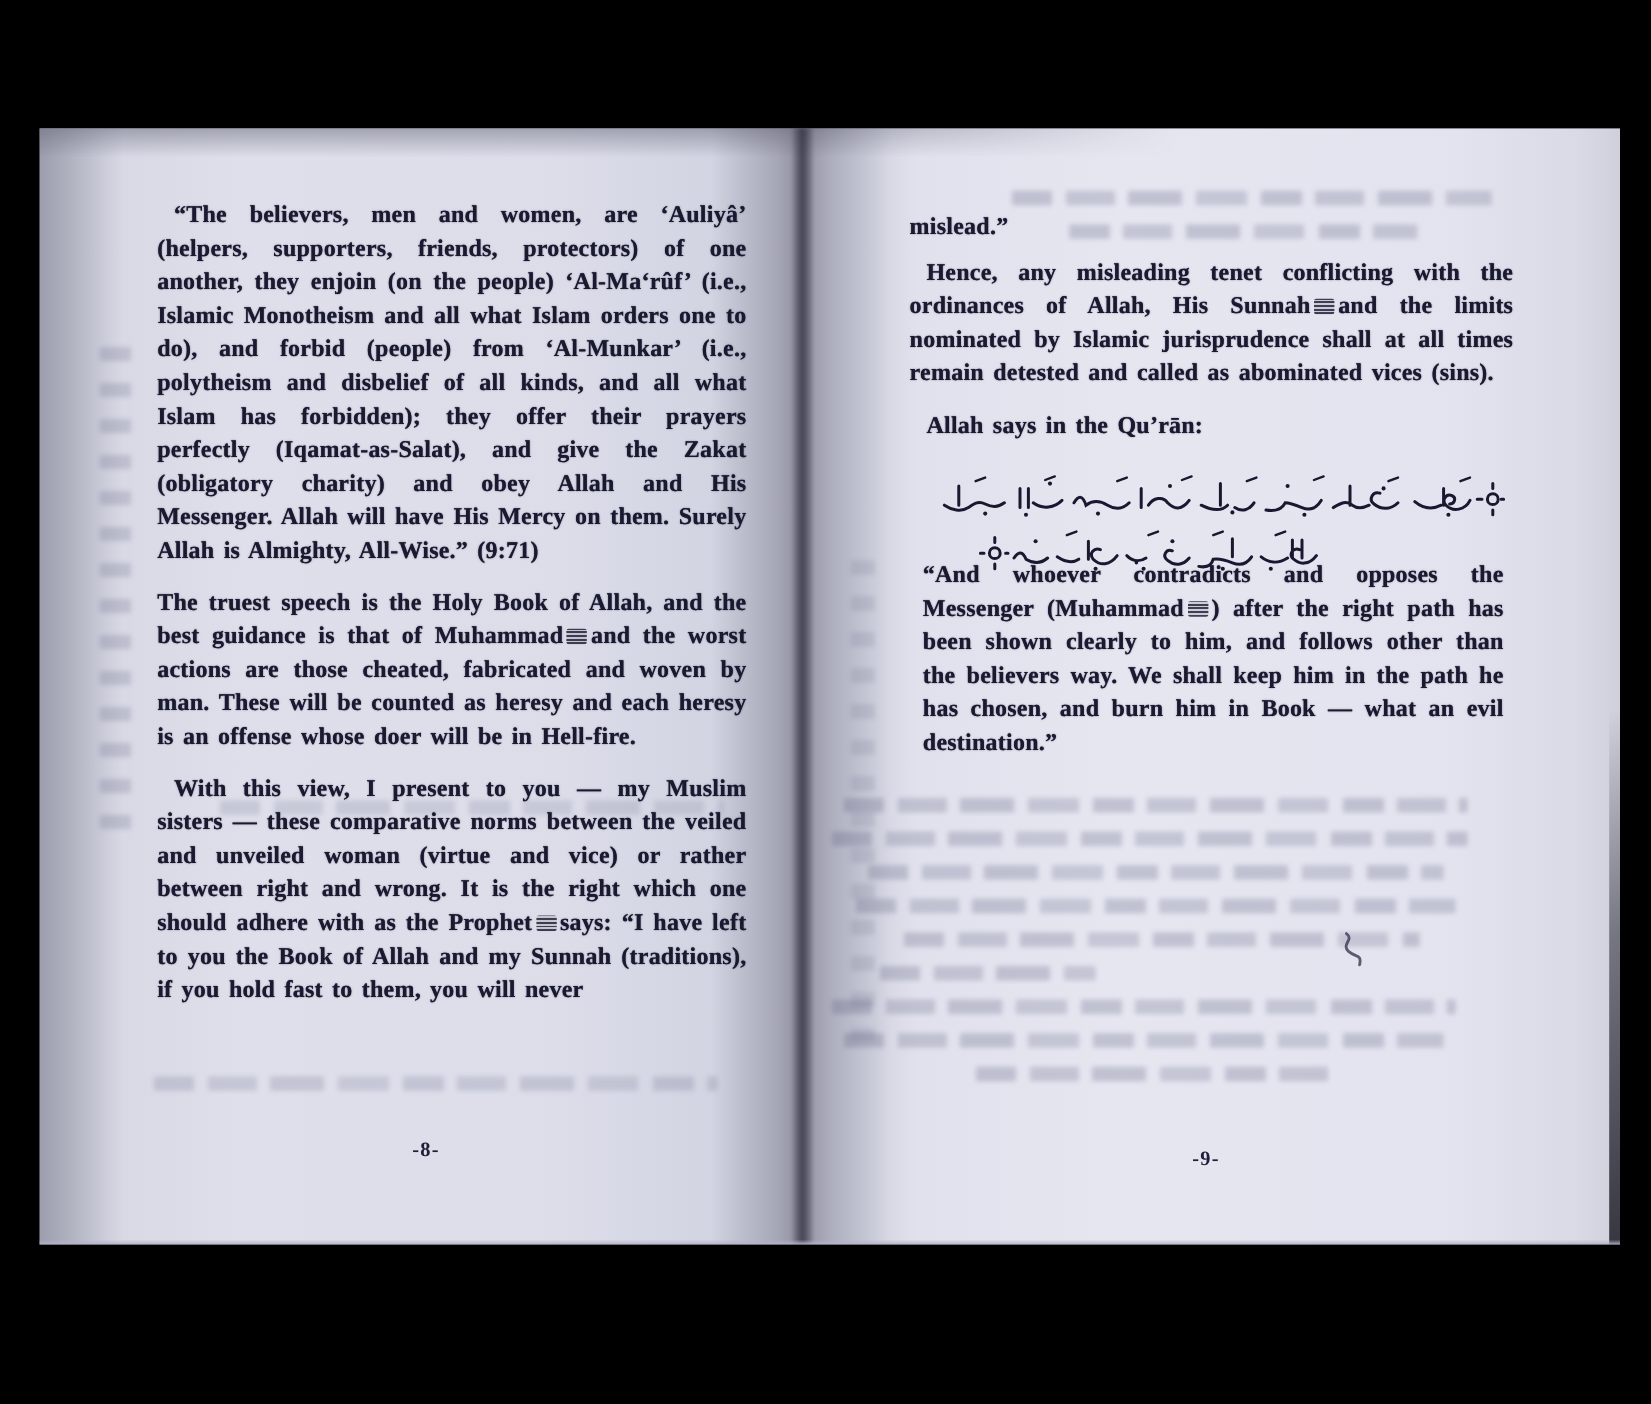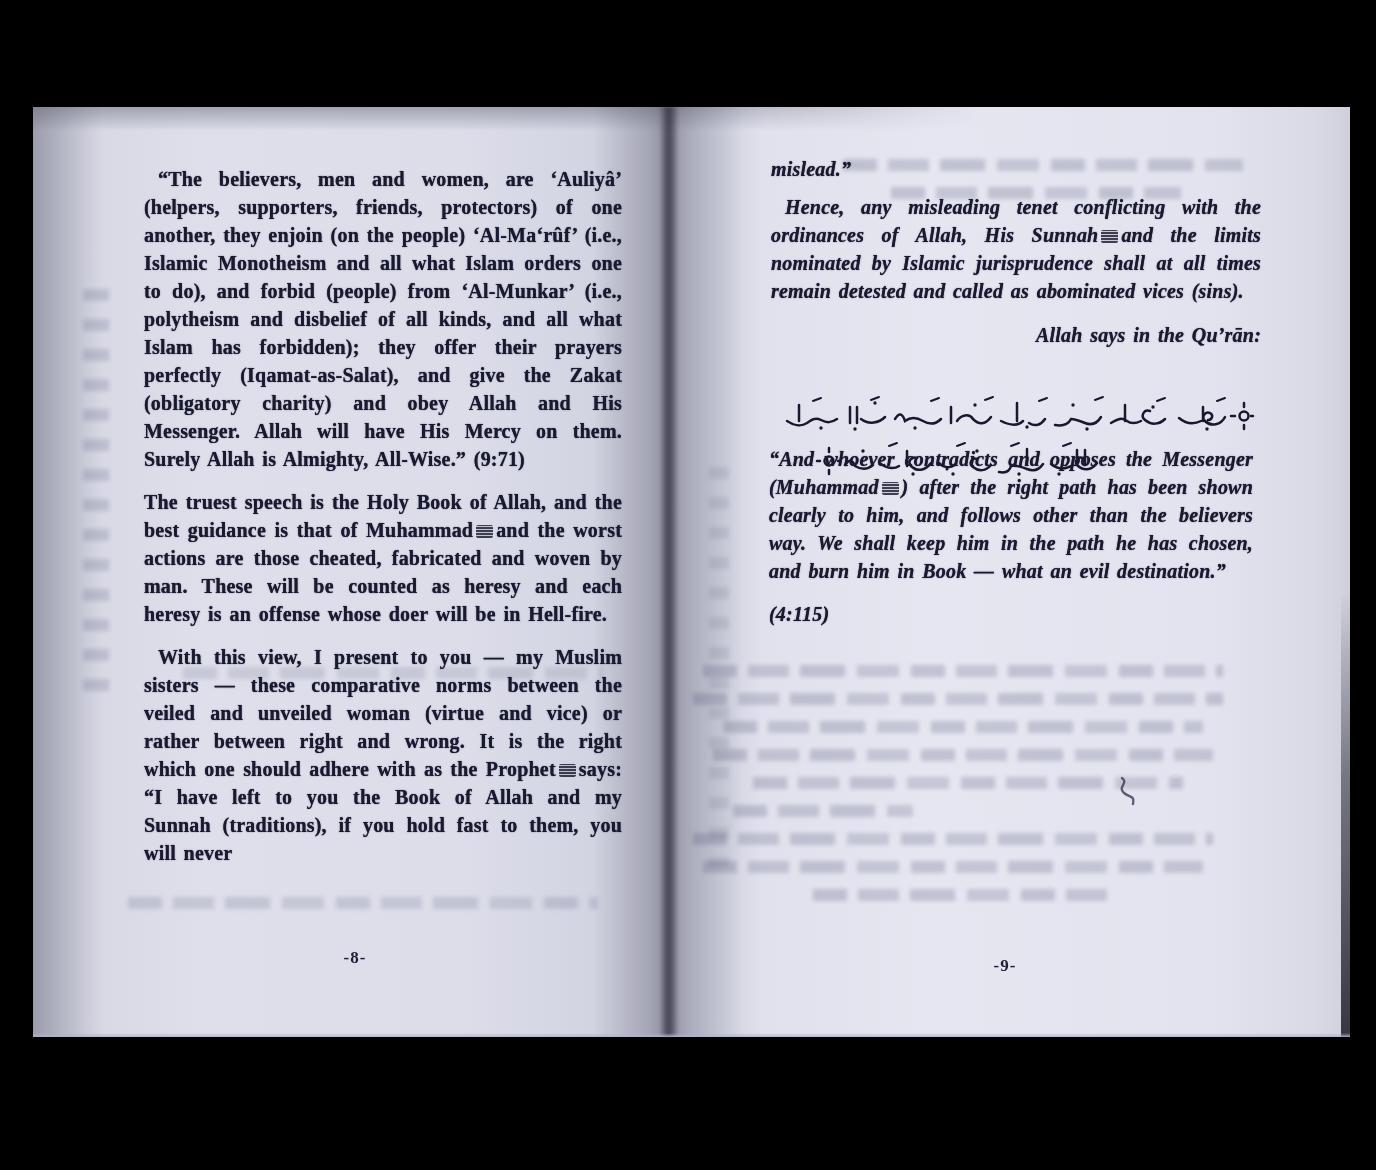--- a/index.html
+++ b/index.html
@@ -23,22 +23,22 @@
   .gutter-soft{position:absolute;left:560px;top:0;width:150px;height:100%;
     background:linear-gradient(90deg,rgba(60,60,80,0),rgba(60,60,80,.28) 48%,rgba(60,60,80,0));}
   .gutter-core{position:absolute;left:626px;top:0;width:20px;height:100%;
     background:linear-gradient(90deg,rgba(28,28,44,0),rgba(28,28,44,.62) 45%,rgba(28,28,44,.55) 60%,rgba(28,28,44,0));
     filter:blur(1px);}
   
   .page-text{position:absolute;color:#191930;font-weight:700;font-size:20px;line-height:28px;
     letter-spacing:.2px;word-spacing:2.5px;text-align:justify;
     text-shadow:0 0 .7px rgba(24,24,54,.9),0 0 2.2px rgba(24,24,54,.22);filter:blur(.3px);}
   .col-left{left:95px;top:58px;width:494px;}
-  .col-right{left:722px;top:48px;width:506px;font-style:italic;}
-  .para{margin:0 0 15px 16px;}
+  .col-right{left:722px;top:68px;width:506px;}
+  .para{margin:0 0 15px 3px;}
   .indent{text-indent:14px;}
   .quote-block{margin-left:14px;margin-right:8px;}
   .verse-ref{text-align:left;}
   .pbuh{display:inline-block;width:17px;height:13px;margin:0 3px;vertical-align:-1px;
     border-radius:2px;opacity:.82;filter:blur(.45px);
     background:repeating-linear-gradient(0deg,#1a1a30 0 1.6px,rgba(26,26,48,.15) 1.6px 3.1px);}
   .page-number{position:absolute;color:#20203a;font-weight:700;font-size:17px;
     letter-spacing:1px;width:100px;text-align:center;filter:blur(.3px);}
   .pn-left{left:272px;top:841px;}
   .pn-right{left:922px;top:849px;}
@@ -99,23 +99,22 @@
     <div class="page-text col-left">
       <p class="para indent"><span>“The believers, men and women, are ‘Auliyâ’ (helpers, supporters, friends, protectors) of one another, they enjoin (on the people) ‘Al-Ma‘rûf’ (i.e., Islamic Monotheism and all what Islam orders one to do), and forbid (people) from ‘Al-Munkar’ (i.e., polytheism and disbelief of all kinds, and all what Islam has forbidden); they offer their prayers perfectly (Iqamat-as-Salat), and give the Zakat (obligatory charity) and obey Allah and His Messenger. Allah will have His Mercy on them. Surely Allah is Almighty, All-Wise.” (9:71)</span></p>
       <p class="para"><span>The truest speech is the Holy Book of Allah, and the best guidance is that of Muhammad</span><span class="pbuh" title="ﷺ"></span><span>and the worst actions are those cheated, fabricated and woven by man. These will be counted as heresy and each heresy is an offense whose doer will be in Hell-fire.</span></p>
       <p class="para indent"><span>With this view, I present to you — my Muslim sisters — these comparative norms between the veiled and unveiled woman (virtue and vice) or rather between right and wrong. It is the right which one should adhere with as the Prophet</span><span class="pbuh" title="ﷺ"></span><span>says: “I have left to you the Book of Allah and my Sunnah (traditions), if you hold fast to them, you will never</span></p>
     </div>
     <div class="page-number pn-left">-8-</div>
 
     <div class="page-text col-right">
       <p class="para" style="margin-bottom:10px;text-align:left;"><span>mislead.”</span></p>
       <p class="para" style="margin-bottom:16px;"><span class="indent" style="display:inline;"></span><span style="padding-left:14px;">Hence, any misleading tenet conflicting with the ordinances of Allah, His Sunnah</span><span class="pbuh" title="ﷺ"></span><span>and the limits nominated by Islamic jurisprudence shall at all times remain detested and called as abominated vices (sins).</span></p>
-      <p class="para" style="text-align:right;text-indent:14px;margin-bottom:96px;"><span>Allah says in the Qu’rān:</span></p>
+      <p class="para" style="text-align:left;text-indent:14px;margin-bottom:96px;"><span>Allah says in the Qu’rān:</span></p>
       <p class="para quote-block"><span>“And whoever contradicts and opposes the Messenger (Muhammad</span><span class="pbuh" title="ﷺ"></span><span>) after the right path has been shown clearly to him, and follows other than the believers way. We shall keep him in the path he has chosen, and burn him in Book — what an evil destination.”</span></p>
-      <p class="para quote-block verse-ref">(4:115)</p>
     </div>
 
     <span class="arabic ar1" title="﴾ وَمَن يُشَاقِقِ الرَّسُولَ مِنْ بَعْدِ مَا تَبَيَّنَ لَهُ الْهُدَىٰ وَيَتَّبِعْ غَيْرَ سَبِيلِ">
       <svg width="500" height="42" viewBox="0 0 500 42">
         <g fill="none" stroke="#181830" stroke-width="2.5" stroke-linecap="round">
           <circle cx="489" cy="21" r="4.5"></circle>
           <path d="M489,12 v-4 M489,30 v4 M480,21 h-4 M498,21 h-2"></path>
           <path d="M470,22 c-4,8 -14,10 -20,4 c-4,-4 0,-10 5,-8 c4,2 2,7 -2,7 M446,26 c-8,4 -16,2 -22,-3 M448,12 v14"></path>
           <path d="M410,24 c-6,6 -14,6 -20,1 c-5,-4 -1,-11 5,-9 M386,26 c-6,3 -10,3 -14,0 c-5,-4 -9,-2 -16,2 M370,10 v16"></path>
           <path d="M346,22 q-6,10 -16,6 t-14,-4 q-4,8 -16,6"></path>

